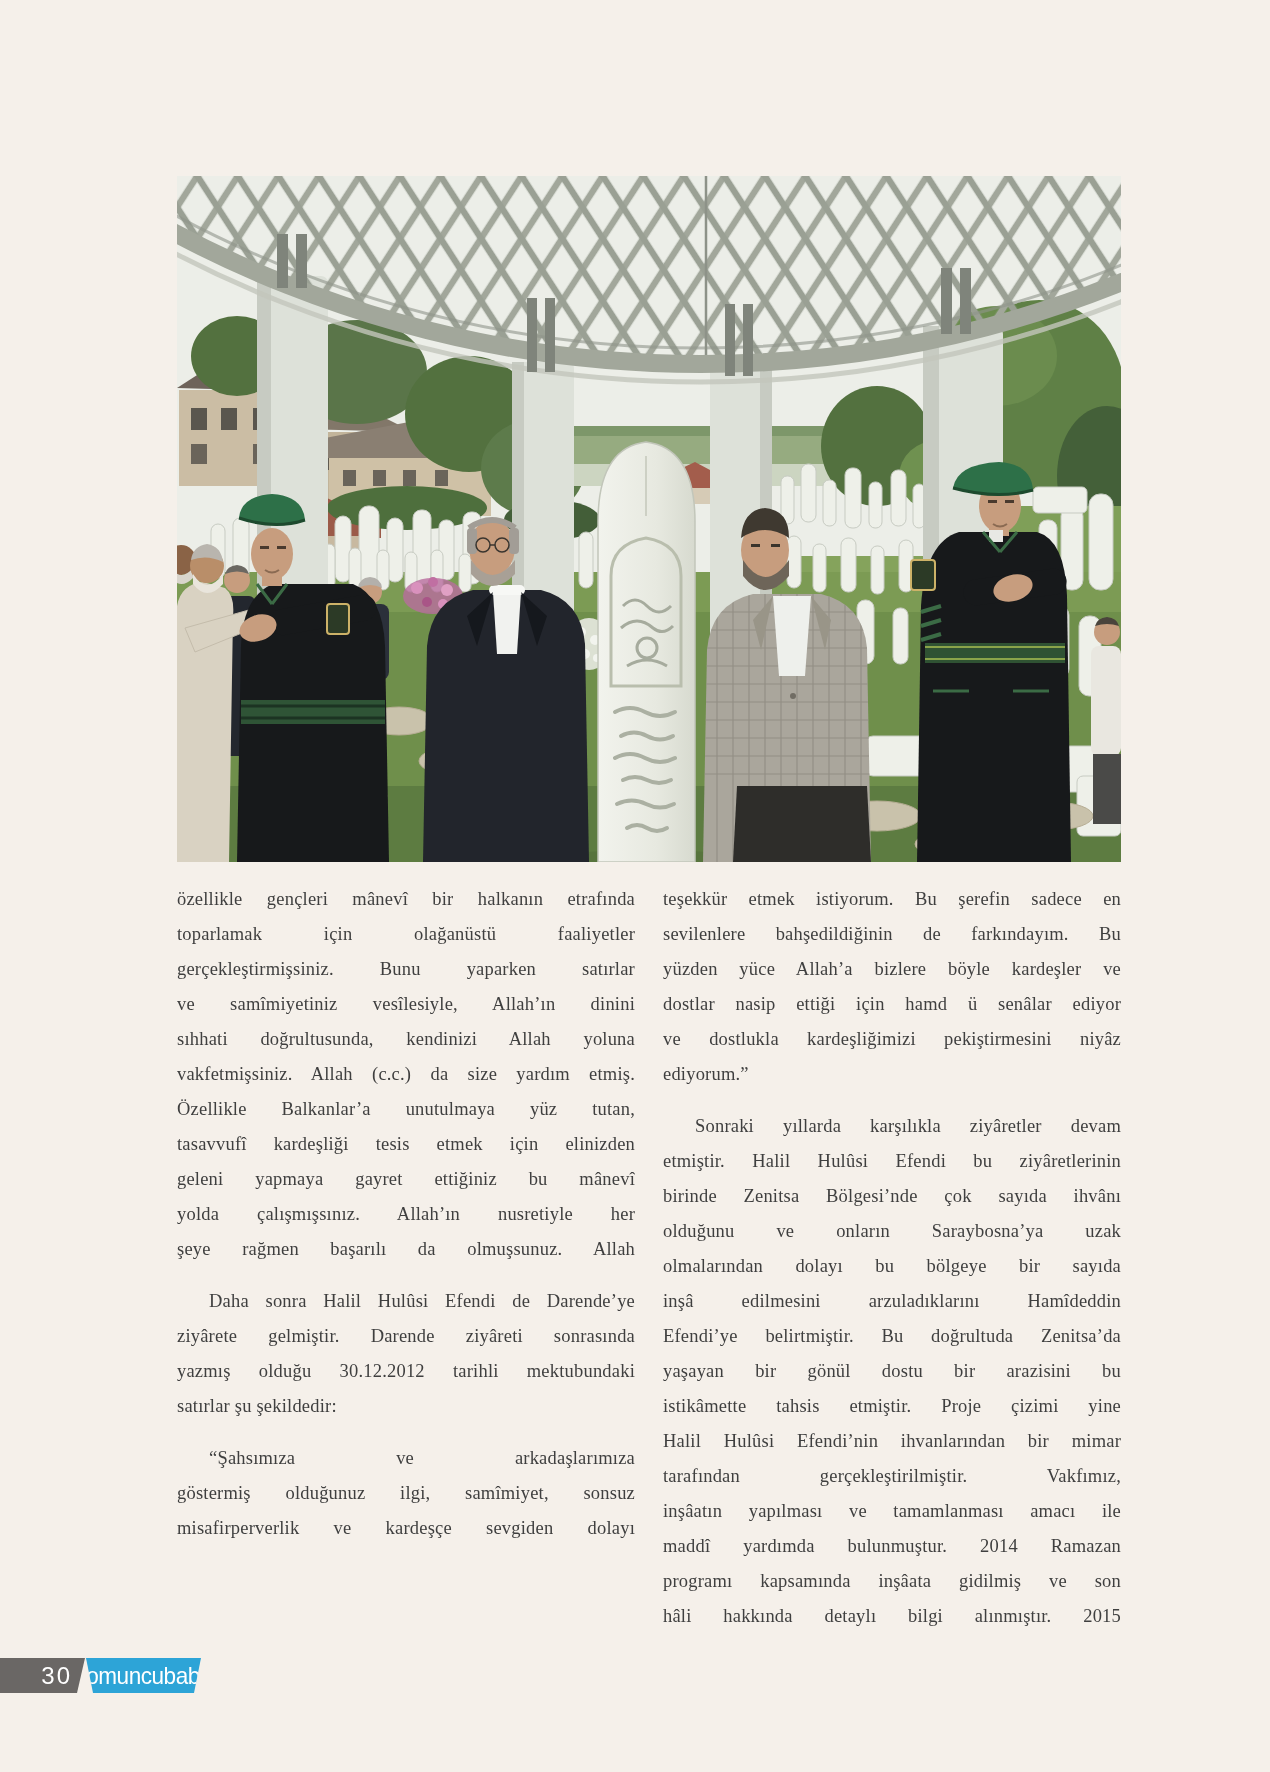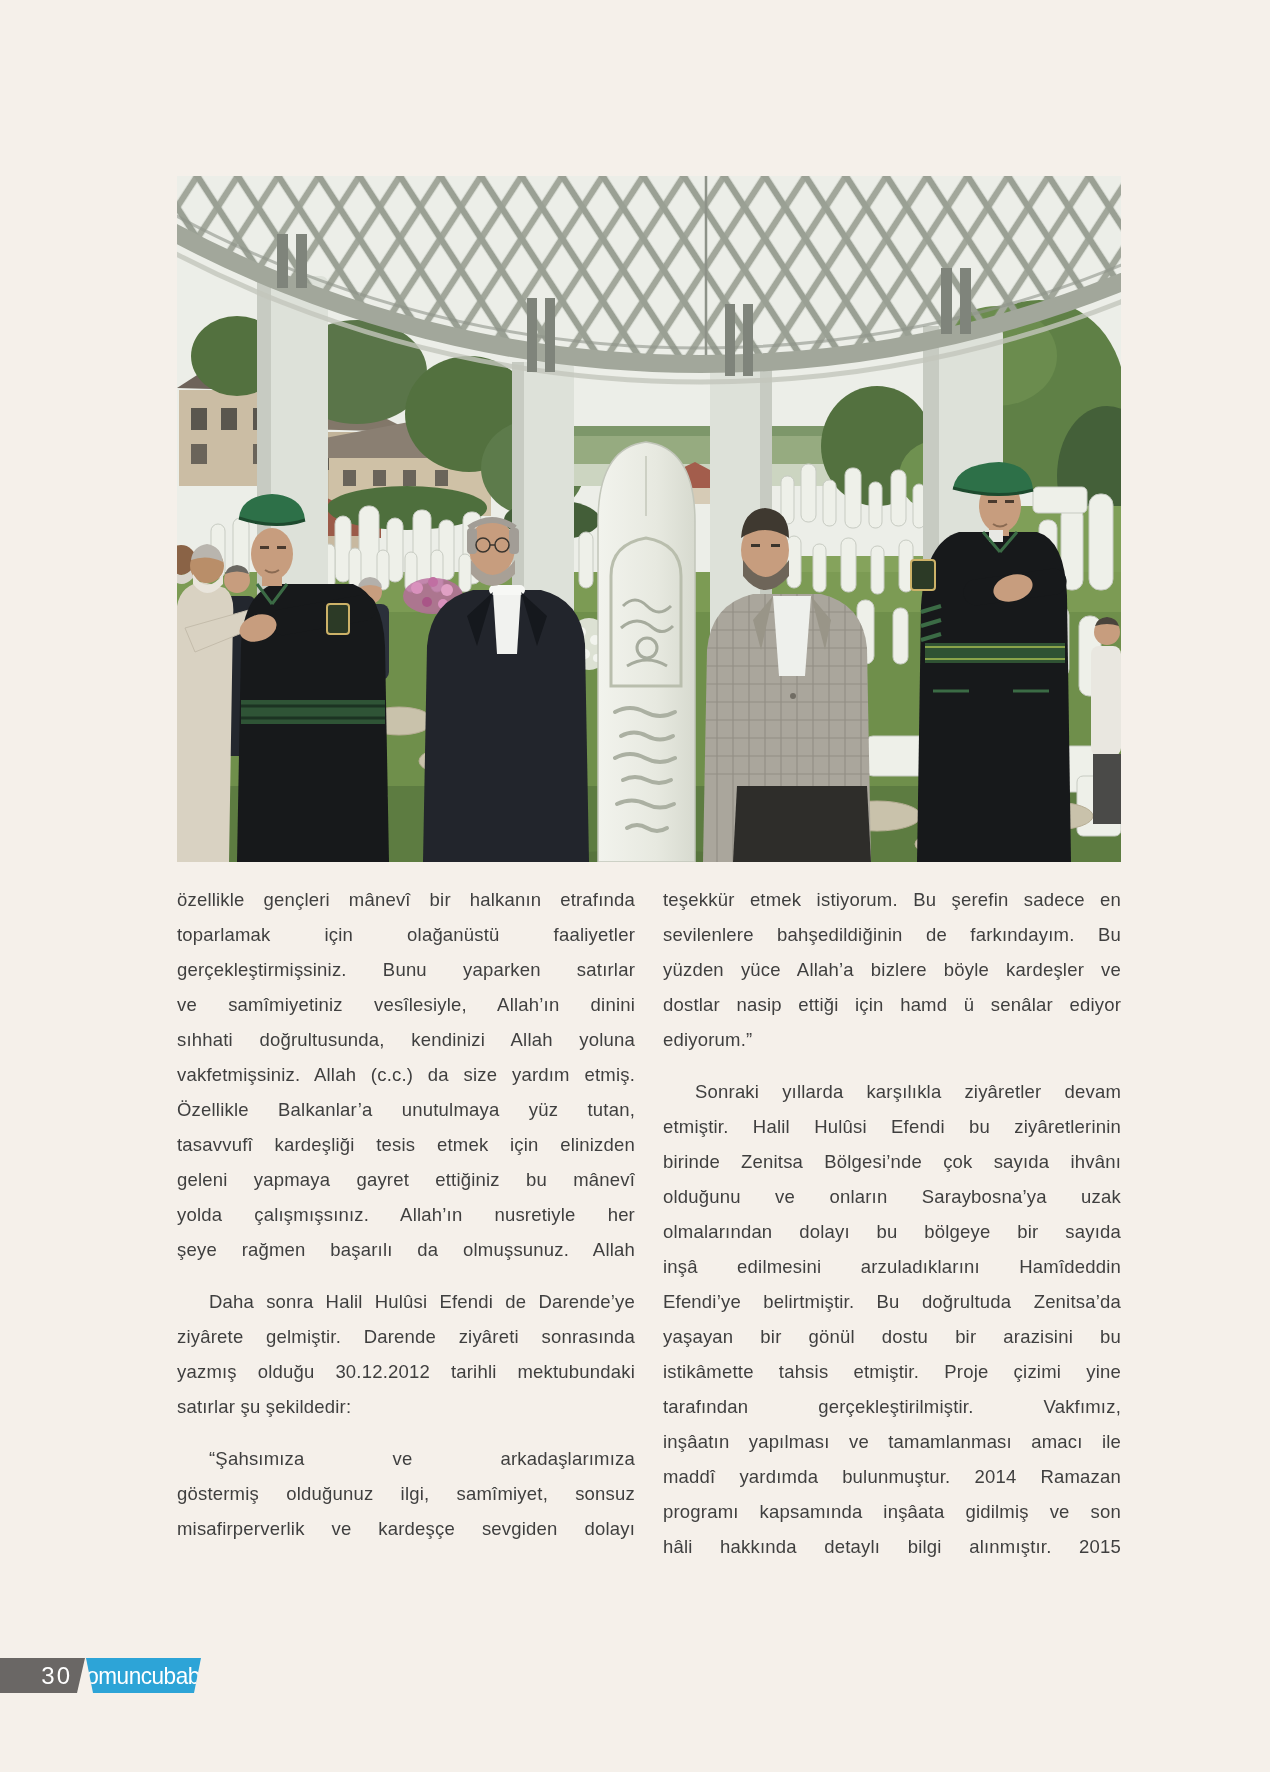--- a/index.html
+++ b/index.html
@@ -5,21 +5,21 @@
   html,body{margin:0;padding:0;background:#ddd;}
   .page{
     position:relative;width:1270px;height:1772px;overflow:hidden;
     background:var(--page-bg,#f5f0ea);
     font-family:"Liberation Sans",sans-serif;
   }
   
   .photo{position:absolute;left:177px;top:176px;width:944px;height:686px;margin:0;}
   .photo svg{display:block;width:100%;height:100%;}
   
-  .columns{position:absolute;left:177px;top:882px;width:944px;display:flex;gap:28px;}
+  .columns{position:absolute;left:177px;top:882px;width:944px;display:flex;gap:28px;font-family:Liberation Serif, serif;}
   .column{width:461px;}
   .paragraph{margin:0 0 17px 0;}
   .paragraph.indent .line:first-child{text-indent:32px;}
   .line{
     font-size:18.5px;line-height:35px;height:35px;overflow:hidden;
     color:var(--text-color,#3f3f3f);
     text-align:justify;text-align-last:justify;
     letter-spacing:0.2px;font-weight:400;
   }
   .line.last{text-align-last:left;}
@@ -393,32 +393,34 @@
           <div class="line">göstermiş olduğunuz ilgi, samîmiyet, sonsuz</div>
           <div class="line">misafirperverlik ve kardeşçe sevgiden dolayı</div>
         </div>
       </section>
     <section class="column">
         <div class="paragraph">
           <div class="line">teşekkür etmek istiyorum. Bu şerefin sadece en</div>
           <div class="line">sevilenlere bahşedildiğinin de farkındayım. Bu</div>
           <div class="line">yüzden yüce Allah’a bizlere böyle kardeşler ve</div>
           <div class="line">dostlar nasip ettiği için hamd ü senâlar ediyor</div>
+          <div class="line">ve dostlukla kardeşliğimizi pekiştirmesini niyâz</div>
           <div class="line last">ediyorum.”</div>
         </div>
         <div class="paragraph indent">
           <div class="line">Sonraki yıllarda karşılıkla ziyâretler devam</div>
           <div class="line">etmiştir. Halil Hulûsi Efendi bu ziyâretlerinin</div>
           <div class="line">birinde Zenitsa Bölgesi’nde çok sayıda ihvânı</div>
           <div class="line">olduğunu ve onların Saraybosna’ya uzak</div>
           <div class="line">olmalarından dolayı bu bölgeye bir sayıda</div>
           <div class="line">inşâ edilmesini arzuladıklarını Hamîdeddin</div>
           <div class="line">Efendi’ye belirtmiştir. Bu doğrultuda Zenitsa’da</div>
           <div class="line">yaşayan bir gönül dostu bir arazisini bu</div>
           <div class="line">istikâmette tahsis etmiştir. Proje çizimi yine</div>
+          <div class="line">Halil Hulûsi Efendi’nin ihvanlarından bir mimar</div>
           <div class="line">tarafından gerçekleştirilmiştir. Vakfımız,</div>
           <div class="line">inşâatın yapılması ve tamamlanması amacı ile</div>
           <div class="line">maddî yardımda bulunmuştur. 2014 Ramazan</div>
           <div class="line">programı kapsamında inşâata gidilmiş ve son</div>
           <div class="line">hâli hakkında detaylı bilgi alınmıştır. 2015</div>
         </div>
       </section>
   </main>
 
   <div class="footer-bar">

